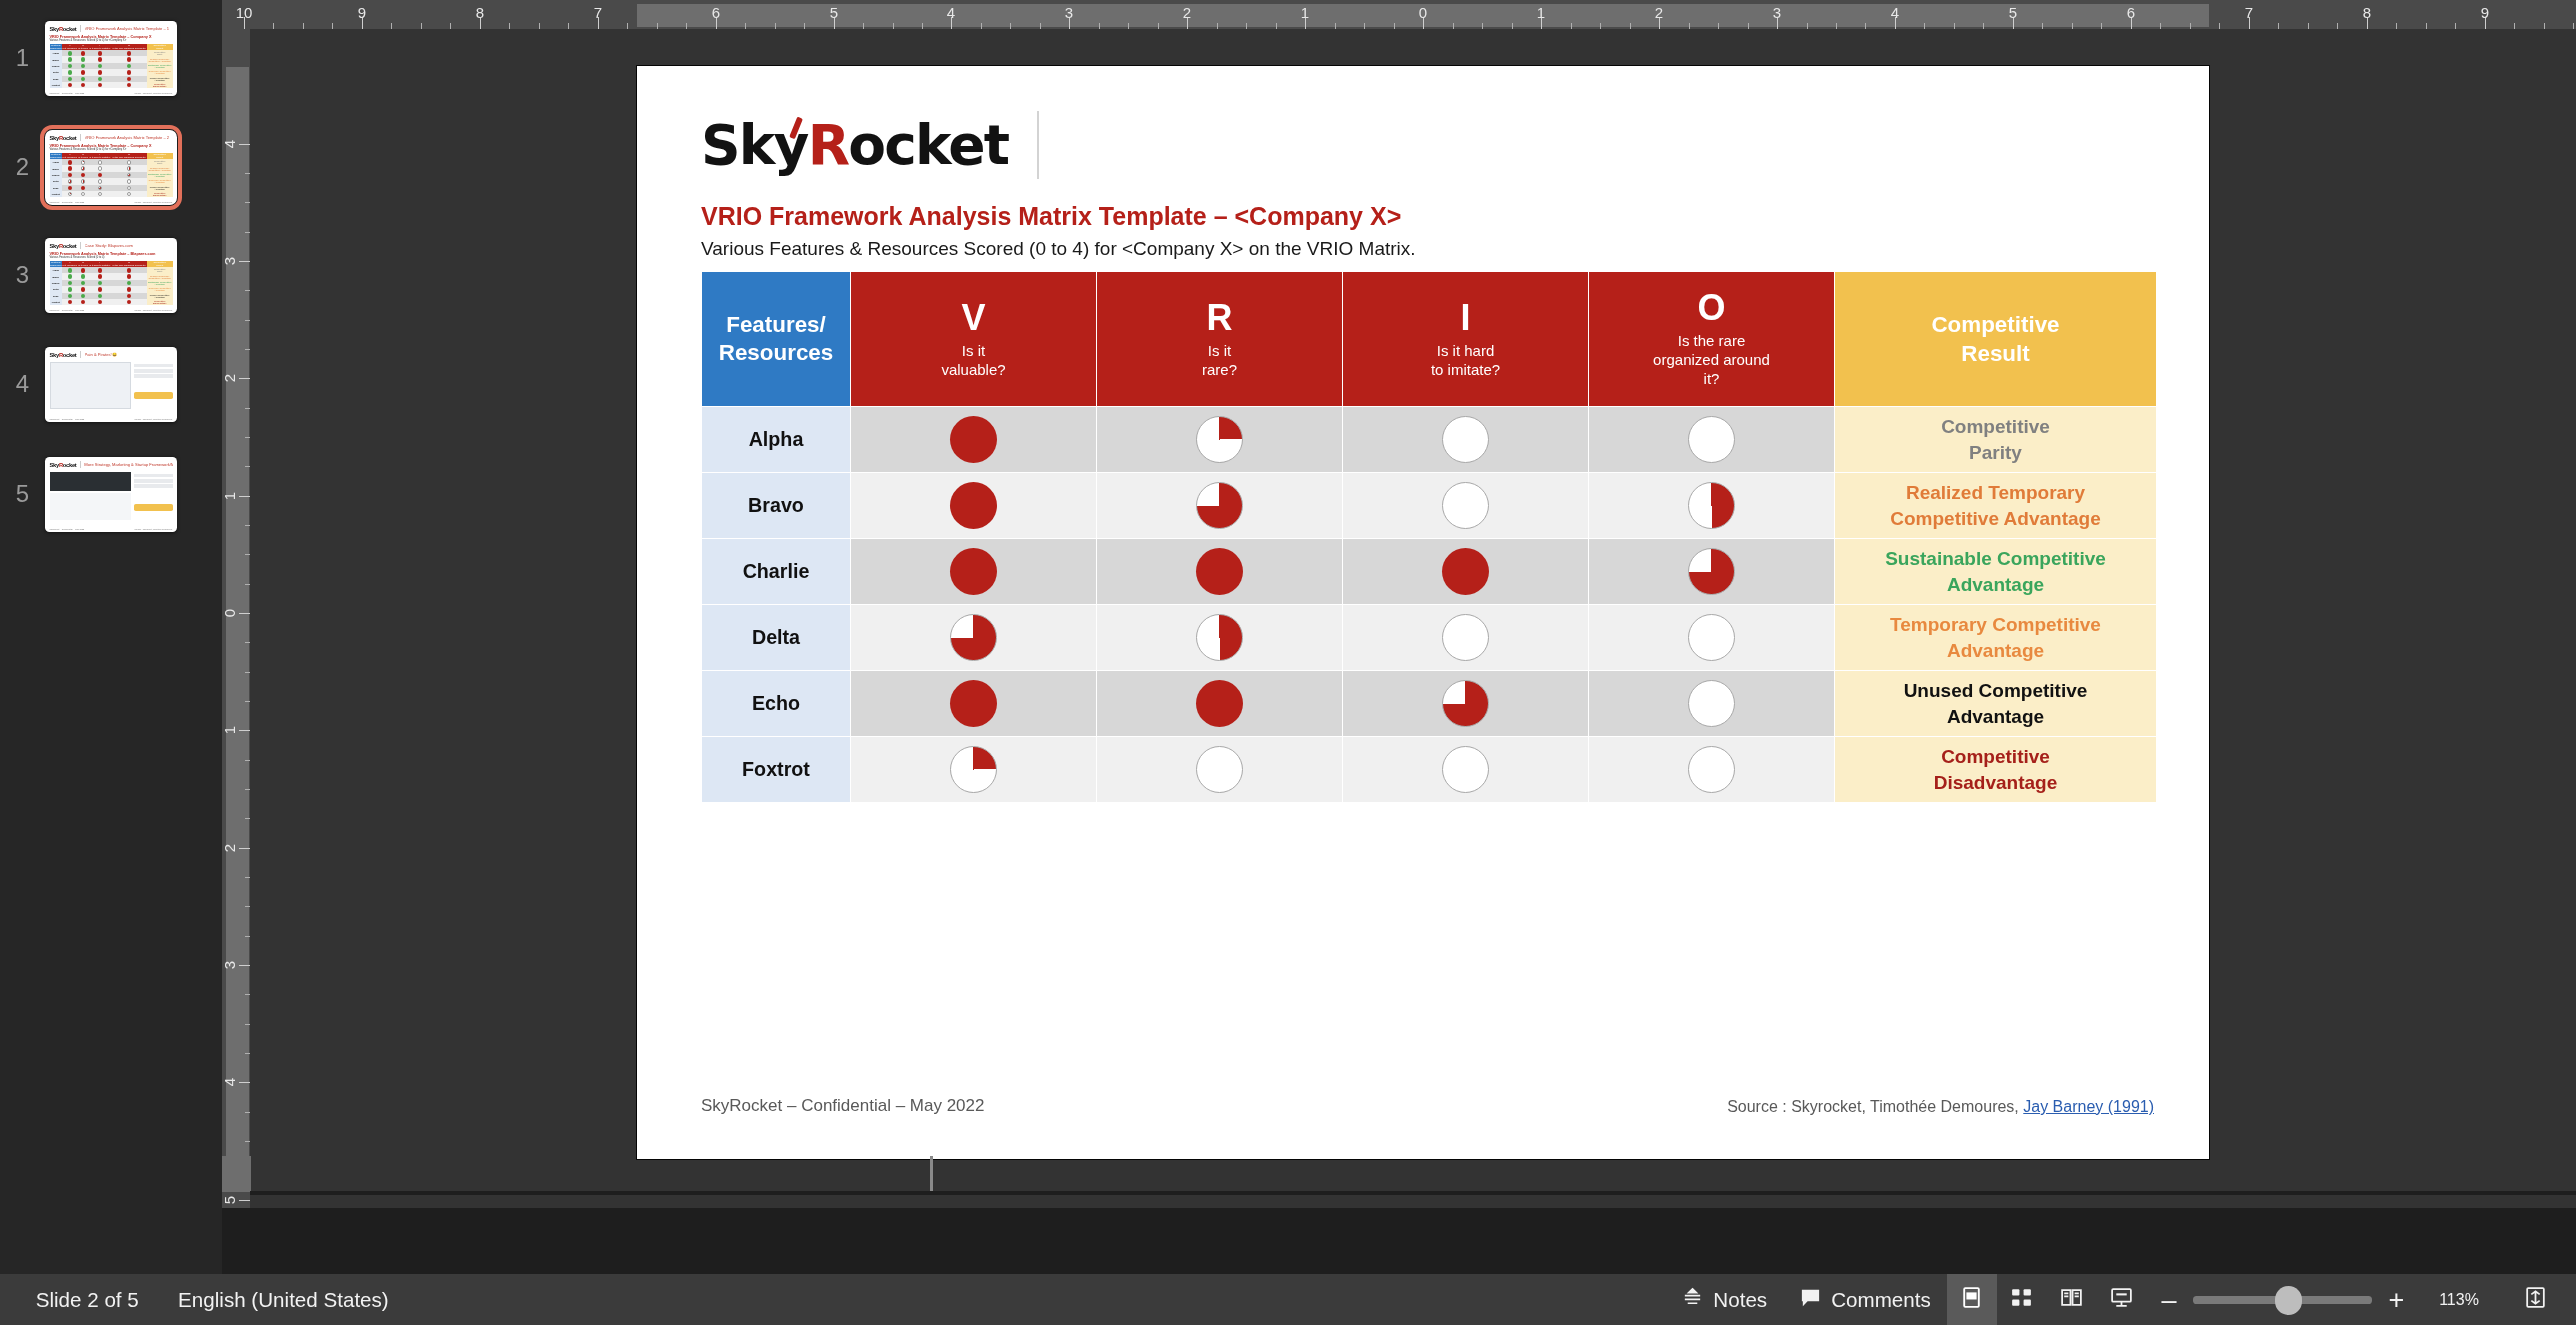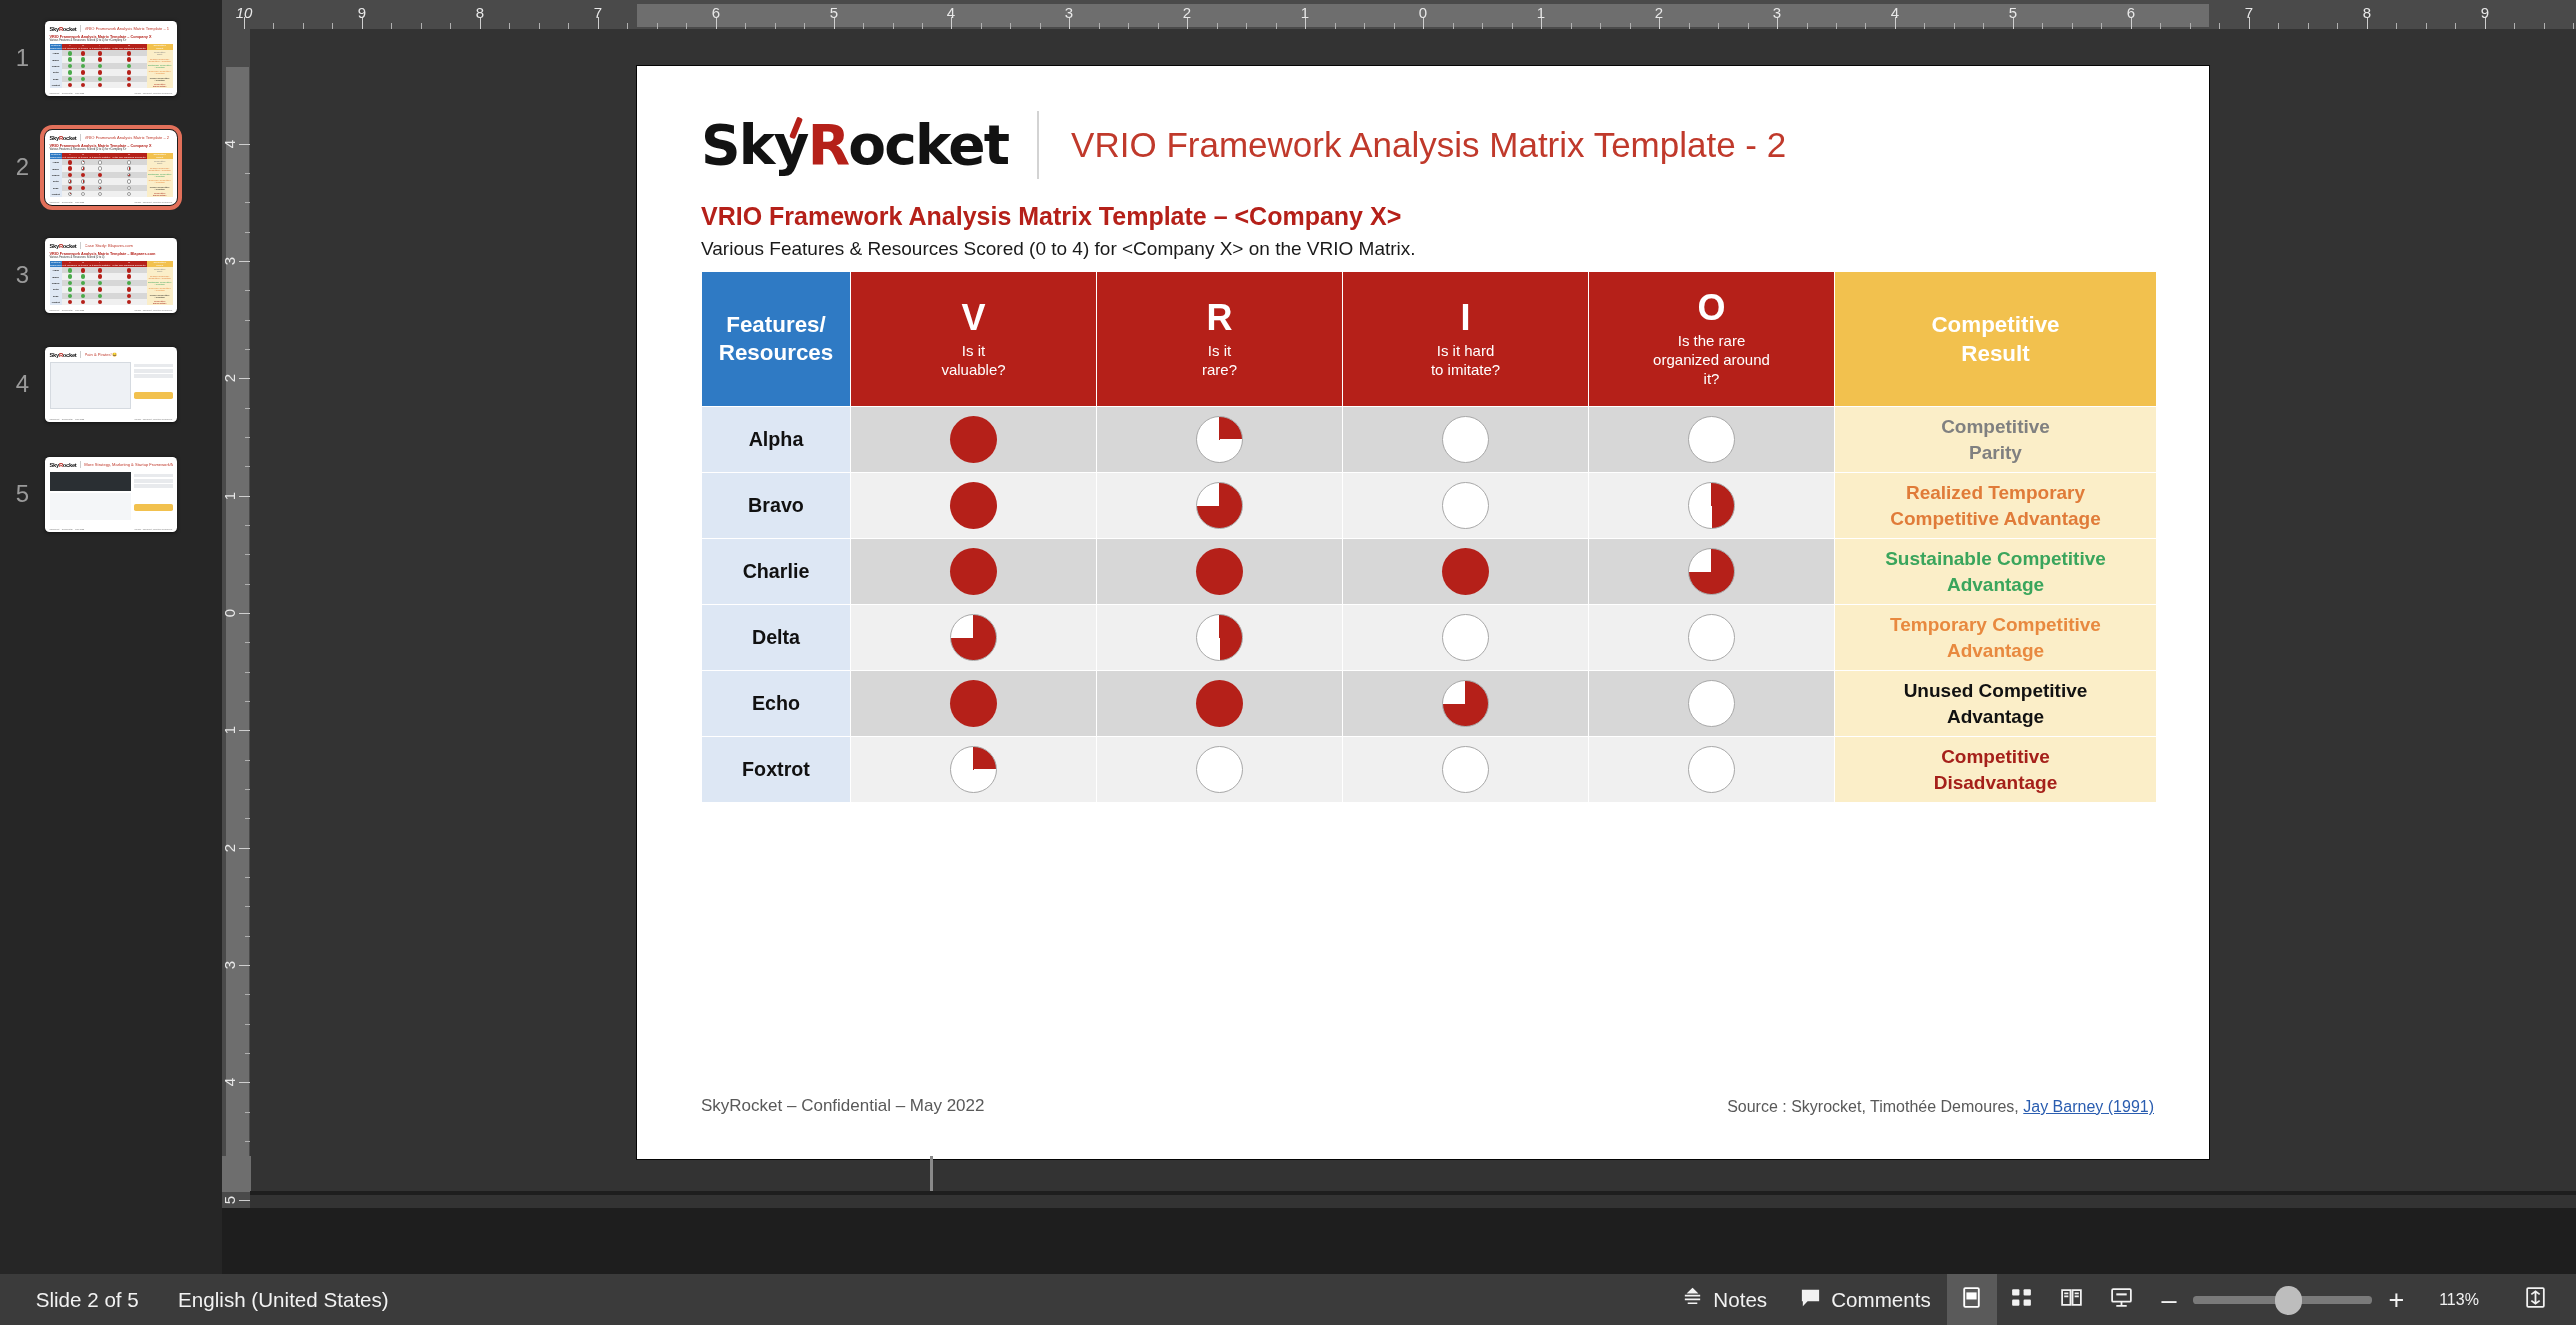--- a/index.html
+++ b/index.html
@@ -459,21 +459,21 @@
             </div>
           </div>
         </div>
       </div>
     </div>
 
   <div id="ruler-h">
     <div class="active-band" id="h-band" style="left: 415px; width: 1572px;"></div>
     <div class="track" id="h-track">
         <div class="tick maj" style="left: 22px;"></div>
-        <div class="tlab" style="left: 22px; font-style: italic;">10</div>
+        <div class="tlab" style="left: 22px;">10</div>
         <div class="tick min" style="left: 51px;"></div>
         <div class="tick min" style="left: 81px;"></div>
         <div class="tick min" style="left: 110px;"></div>
         <div class="tick maj" style="left: 140px;"></div>
         <div class="tlab" style="left: 140px;">9</div>
         <div class="tick min" style="left: 169px;"></div>
         <div class="tick min" style="left: 199px;"></div>
         <div class="tick min" style="left: 228px;"></div>
         <div class="tick maj" style="left: 258px;"></div>
         <div class="tlab" style="left: 258px;">8</div>
@@ -622,21 +622,20 @@
   </div>
 
   <div id="edit-area"></div>
 
   <div id="slide">
     <div class="slide-inner">
 
       <div class="sl-header">
         <div class="logo"><span>Sky</span><span class="r">R</span><span>ocket</span><span class="acc" style="left:92px; top:3.6px;"></span></div>
         <div class="hdr-div"></div>
-        <div class="hdr-title">VRIO Framework Analysis Matrix Template - 2</div>
       </div>
 
       <div class="sl-h1">VRIO Framework Analysis Matrix Template – &lt;Company X&gt;</div>
       <div class="sl-h2">Various Features &amp; Resources Scored (0 to 4) for &lt;Company X&gt; on the VRIO Matrix.</div>
 
       <table id="vrio-table">
         <colgroup>
           <col style="width:148px">
             <col style="width:245px">
             <col style="width:245px">

